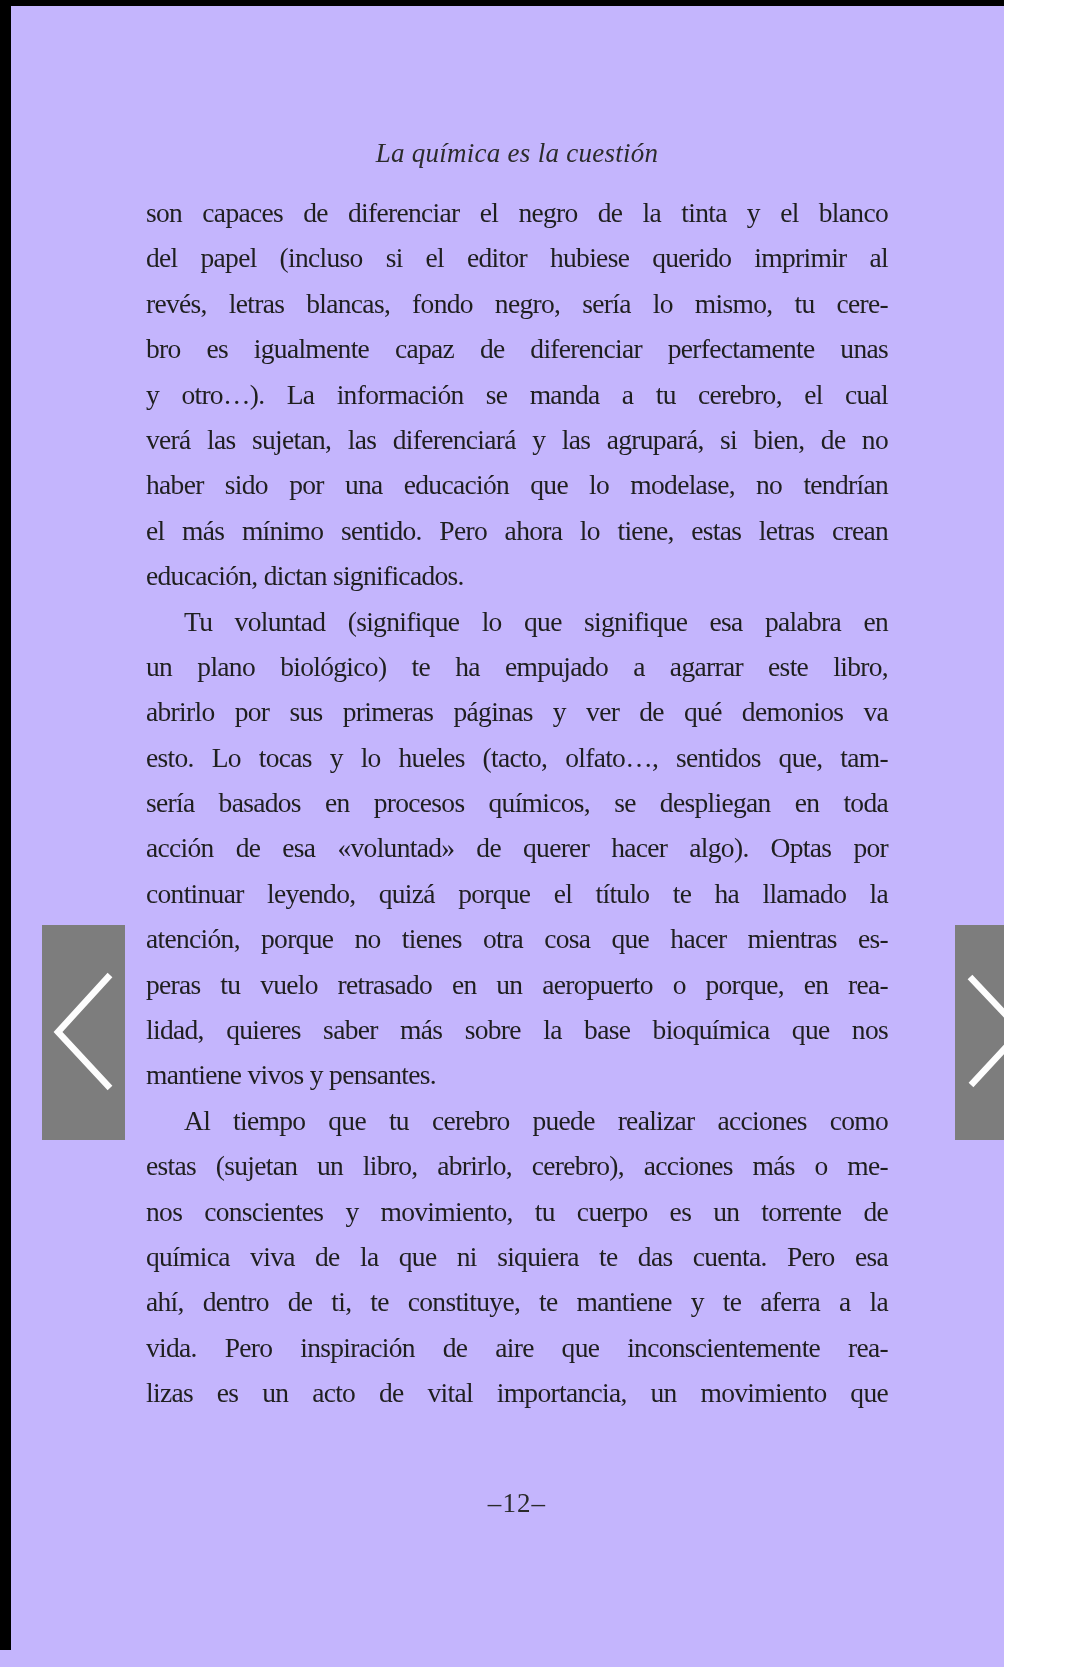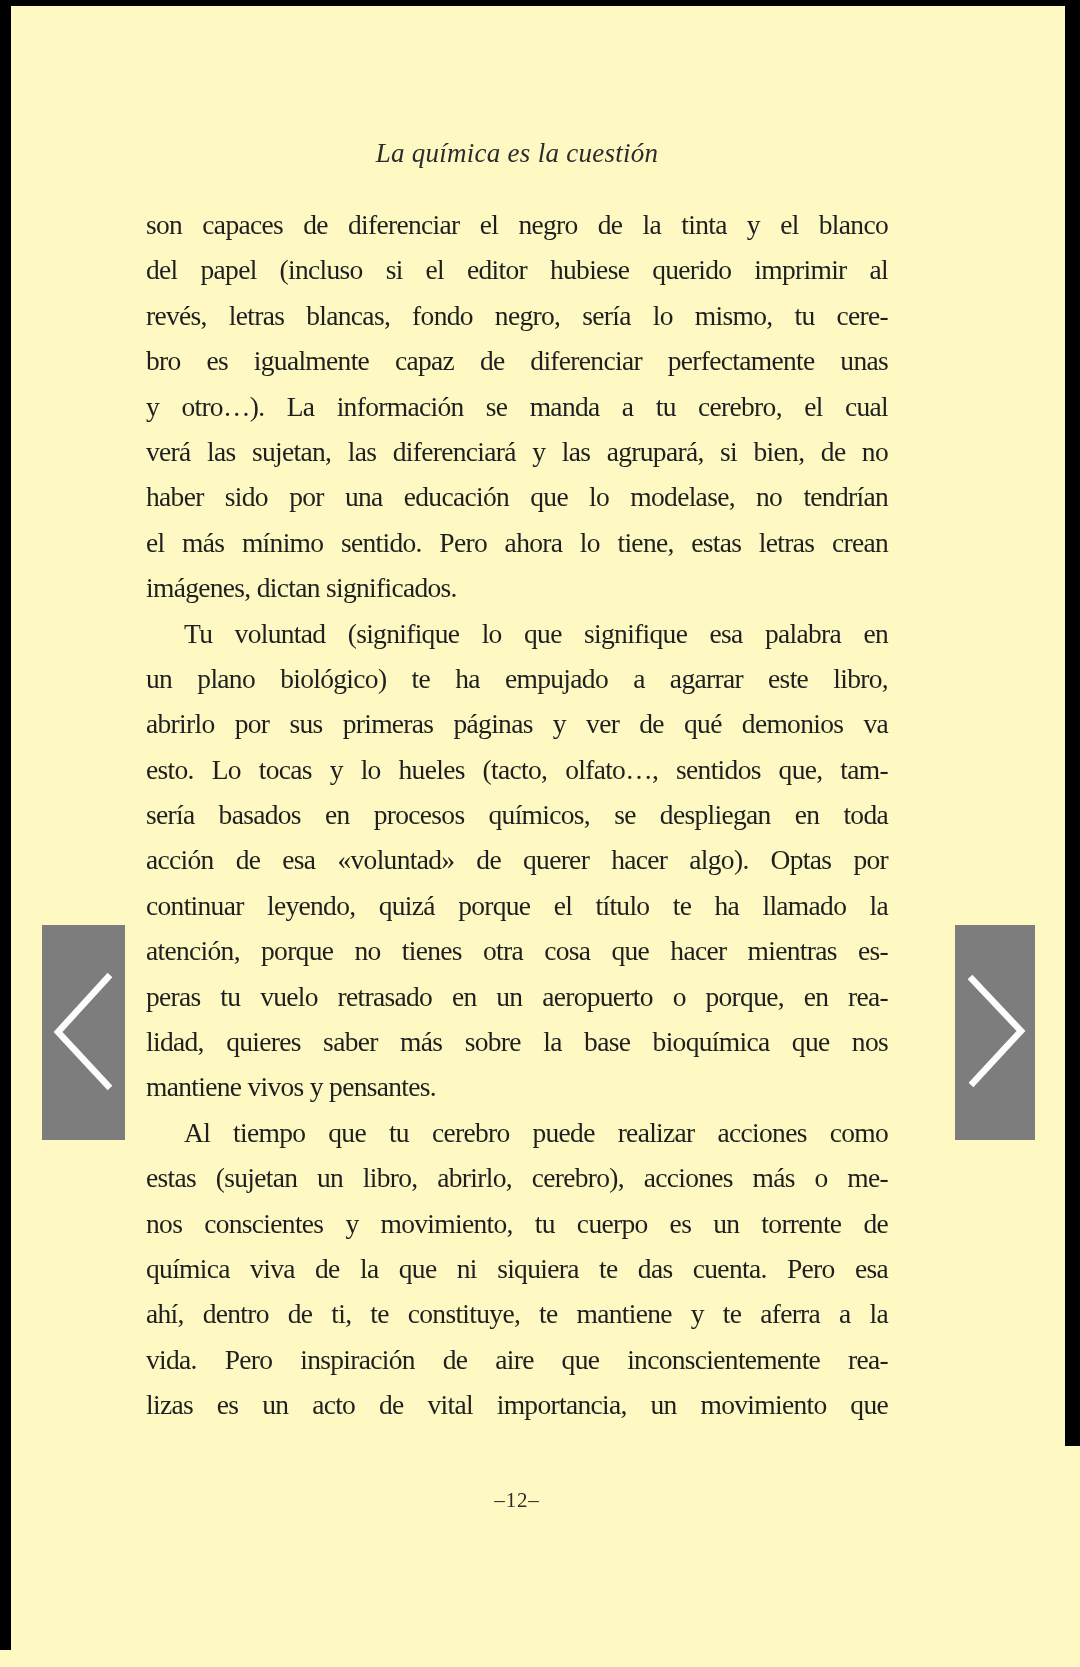--- a/index.html
+++ b/index.html
@@ -1,19 +1,19 @@
 <!DOCTYPE html>
 <html><head>
 <meta charset="utf-8">
 <style>
   html,body{margin:0;padding:0;background:#ffffff;}
   .screen{
     position:relative;
-    width:1080px;height:1667px;
-    background:#fef9c3;
+    width:1004px;height:1667px;
+    background:#c4b5fd;
     overflow:hidden;
     font-family:"Liberation Serif", serif;
   }
   
   .bar-top{position:absolute;left:0;top:0;width:1080px;height:6px;background:#000;}
   .strip-left{position:absolute;left:0;top:0;width:11px;height:1650px;background:#000;}
   .strip-right{position:absolute;left:1065px;top:0;width:15px;height:1446px;background:#000;}
 
   .running-header{
     position:absolute;left:146px;top:138px;width:742px;
@@ -22,39 +22,38 @@
     font-size:27px;
     color:#2b2b2b;
     letter-spacing:0.01em;
   }
   .body-text{
     position:absolute;left:146px;top:190px;width:742px;
     font-size:27.5px;
     line-height:45.4px;
     color:#1f1f1f;
     letter-spacing:-0.025em;
-    margin-top:12px;
   }
   .tline{
     text-align:justify;
     text-align-last:justify;
     white-space:nowrap;
     height:45.4px;
     overflow:visible;
   }
   .tline.left{
     text-align:left;
     text-align-last:left;
   }
   .tline.indent{ padding-left:38px; }
 
   .page-number{
     position:absolute;left:146px;top:1488px;width:742px;
     text-align:center;
-    font-size:21px;
+    font-size:27px;
     color:#2a2a2a;
     letter-spacing:0.04em;
   }
 
   .nav-btn{
     position:absolute;
     top:925px;height:215px;
     background:#7d7d7d;
     border:none;padding:0;margin:0;
     cursor:pointer;
@@ -78,21 +77,21 @@
 
   <div class="body-text" id="body-text">
       <div class="tline">son capaces de diferenciar el negro de la tinta y el blanco</div>
       <div class="tline">del papel (incluso si el editor hubiese querido imprimir al</div>
       <div class="tline">revés, letras blancas, fondo negro, sería lo mismo, tu cere-</div>
       <div class="tline">bro es igualmente capaz de diferenciar perfectamente unas</div>
       <div class="tline">y otro…). La información se manda a tu cerebro, el cual</div>
       <div class="tline">verá las sujetan, las diferenciará y las agrupará, si bien, de no</div>
       <div class="tline">haber sido por una educación que lo modelase, no tendrían</div>
       <div class="tline">el más mínimo sentido. Pero ahora lo tiene, estas letras crean</div>
-      <div class="tline left">imágenes, dictan significados.</div>
+      <div class="tline left">educación, dictan significados.</div>
       <div class="tline indent">Tu voluntad (signifique lo que signifique esa palabra en</div>
       <div class="tline">un plano biológico) te ha empujado a agarrar este libro,</div>
       <div class="tline">abrirlo por sus primeras páginas y ver de qué demonios va</div>
       <div class="tline">esto. Lo tocas y lo hueles (tacto, olfato…, sentidos que, tam-</div>
       <div class="tline">sería basados en procesos químicos, se despliegan en toda</div>
       <div class="tline">acción de esa «voluntad» de querer hacer algo). Optas por</div>
       <div class="tline">continuar leyendo, quizá porque el título te ha llamado la</div>
       <div class="tline">atención, porque no tienes otra cosa que hacer mientras es-</div>
       <div class="tline">peras tu vuelo retrasado en un aeropuerto o porque, en rea-</div>
       <div class="tline">lidad, quieres saber más sobre la base bioquímica que nos</div>

